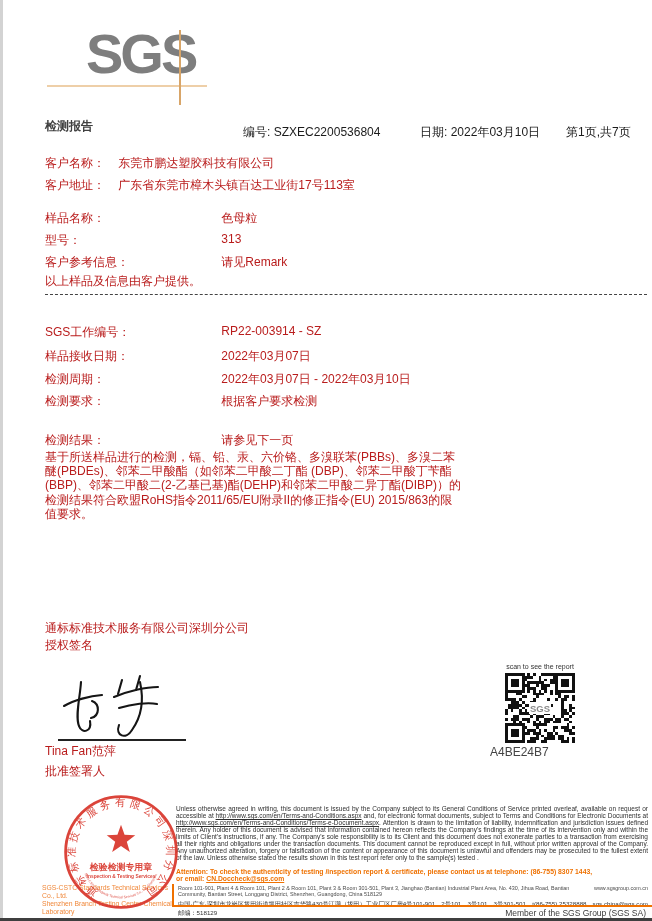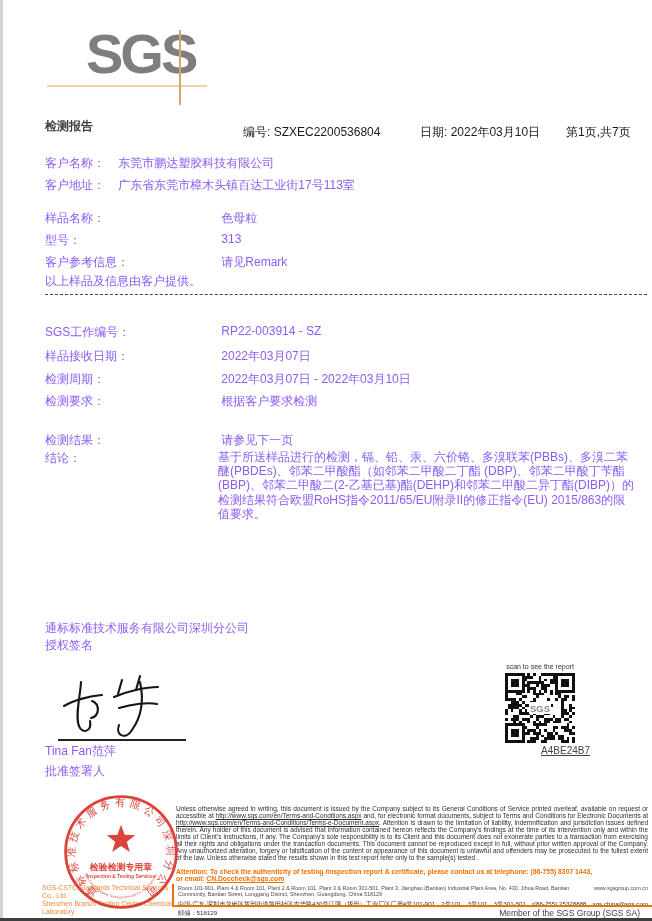--- a/index.html
+++ b/index.html
@@ -9,50 +9,50 @@
   .edge-left{position:absolute;left:0;top:0;width:3px;height:100%;background:#d3d3d3;}
   
   .logo-text{position:absolute;left:86px;top:26px;font-size:56px;font-weight:bold;
              letter-spacing:-3px;color:#7e7e7e;line-height:1;}
   .logo-hline{position:absolute;left:47px;top:85px;width:160px;height:2px;background:#eecfa8;}
   .logo-vline{position:absolute;left:179px;top:30px;width:2px;height:75px;background:#d8a568;}
   
   .doc-title{position:absolute;left:45px;top:118px;font-size:12px;font-weight:bold;color:#404040;}
   .hdr{position:absolute;top:124px;font-size:12px;margin-left:8px;}
   
-  .row{position:absolute;left:45px;font-size:12px;color:#8b5cf6;white-space:nowrap;}
+  .row{position:absolute;left:45px;font-size:12px;color:#b91c1c;white-space:nowrap;}
   .lbl{display:inline-block;width:70px;vertical-align:top;}
   .lblw{display:inline-block;width:173px;vertical-align:top;}
   .flexrow{display:flex;white-space:normal;}
   .concl{width:418px;line-height:14.2px;margin:0;}
   .dash{position:absolute;left:45px;top:294px;width:602px;border-top:1px dashed #444;}
   
   .sigline{position:absolute;left:58px;top:739px;width:128px;height:2px;background:#222;}
   .sig-svg{position:absolute;left:56px;top:664px;}
   
   .qr-caption{position:absolute;left:490px;top:663px;width:100px;text-align:center;font-size:7px;color:#333;}
   .qr-box{position:absolute;left:505px;top:673px;width:70px;height:70px;background:#fff;}
-  .qr-code-text{position:absolute;left:490px;top:745px;width:100px;text-align:right;font-size:10px;color:#444;text-decoration:underline;}
+  .qr-code-text{position:absolute;left:490px;top:745px;width:100px;text-align:left;font-size:12px;color:#444;}
   
   .stamp{position:absolute;left:60px;top:791px;opacity:.92;z-index:5;}
   .co-orange{position:absolute;left:42px;top:884px;width:132px;font-size:6.8px;line-height:8px;
              color:#f0883a;z-index:2;}
   .legal{position:absolute;left:176px;top:805px;width:472px;font-size:6.5px;line-height:7px;
          text-align:justify;color:#2e2e2e;}
   .legal .u{text-decoration:underline;}
   .attn{position:absolute;left:176px;top:868px;width:472px;font-size:6.8px;line-height:7.4px;
         font-weight:bold;color:#ef7100;}
   .attn .u{text-decoration:underline;}
   .addr{position:absolute;left:178px;top:885px;width:470px;font-size:5.4px;color:#4a4a4a;}
   .addr-row{display:flex;justify-content:space-between;align-items:baseline;margin-bottom:2.5px;}
   .addr-cn{font-size:6.2px;color:#333;}
   .addr-right{margin-left:6px;white-space:nowrap;}
   .vline-orange{position:absolute;left:172px;top:884px;width:2px;height:22px;background:#ef7100;}
   .hline-orange{position:absolute;left:172px;top:905px;width:480px;height:2px;background:#ef7100;}
-  .member{position:absolute;right:12px;top:908px;font-size:8.5px;color:#3c3c3c;}
+  .member{position:absolute;right:6px;top:908px;font-size:8.5px;color:#3c3c3c;}
 </style>
 </head>
 <body>
 
 <div class="page">
   <div class="edge-left"></div>
 
   <div class="logo-text">SGS</div>
   <div class="logo-hline"></div>
   <div class="logo-vline"></div>
@@ -106,21 +106,20 @@
   </div>
   <div class="row" style="top:393px">
     <span class="lblw">检测要求：</span>
     <span>根据客户要求检测</span>
   </div>
   <div class="row" style="top:432px">
     <span class="lblw">检测结果：</span>
     <span>请参见下一页</span>
   </div>
   <div class="row flexrow" style="top:450px">
-    <span class="lblw" style="flex:none">结论：</span>
     <p class="concl">基于所送样品进行的检测，镉、铅、汞、六价铬、多溴联苯(PBBs)、多溴二苯醚(PBDEs)、邻苯二甲酸酯（如邻苯二甲酸二丁酯 (DBP)、邻苯二甲酸丁苄酯(BBP)、邻苯二甲酸二(2-乙基已基)酯(DEHP)和邻苯二甲酸二异丁酯(DIBP)）的检测结果符合欧盟RoHS指令2011/65/EU附录II的修正指令(EU) 2015/863的限值要求。</p>
   </div>
 
   <div class="row" style="top:620px">通标标准技术服务有限公司深圳分公司</div>
   <div class="row" style="top:637px">授权签名</div>
 
   <svg class="sig-svg" width="132" height="82" viewBox="0 0 132 82">
     <g fill="none" stroke="#151515" stroke-width="2.1" stroke-linecap="round">
       <path d="M8,42 C18,36 34,32 46,31"></path>
       <path d="M25,18 C24,34 19,52 23,62 C26,70 36,68 34,57"></path>

